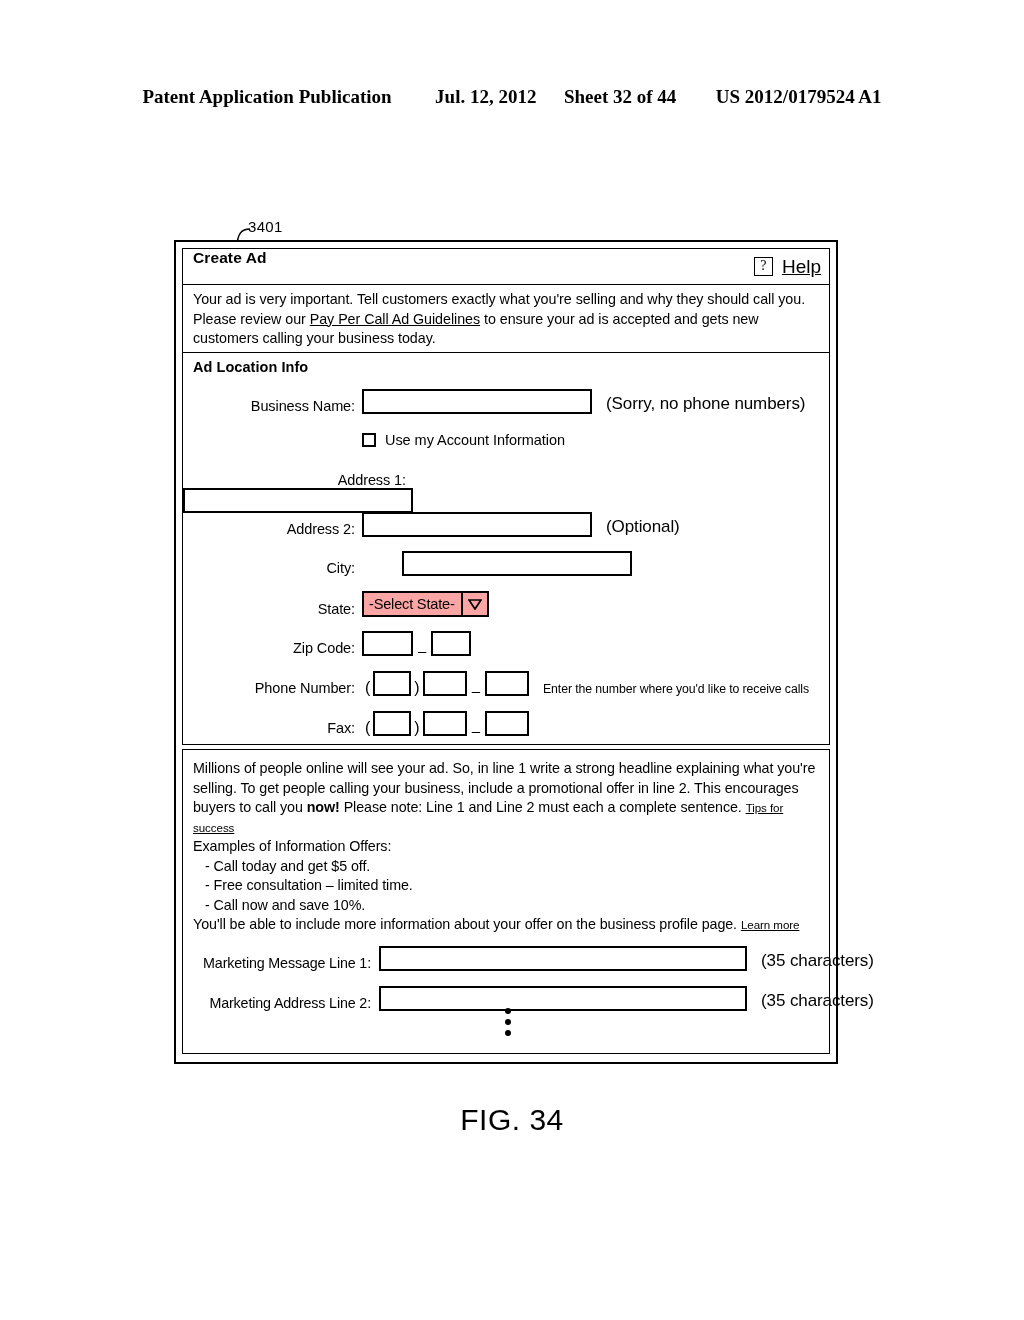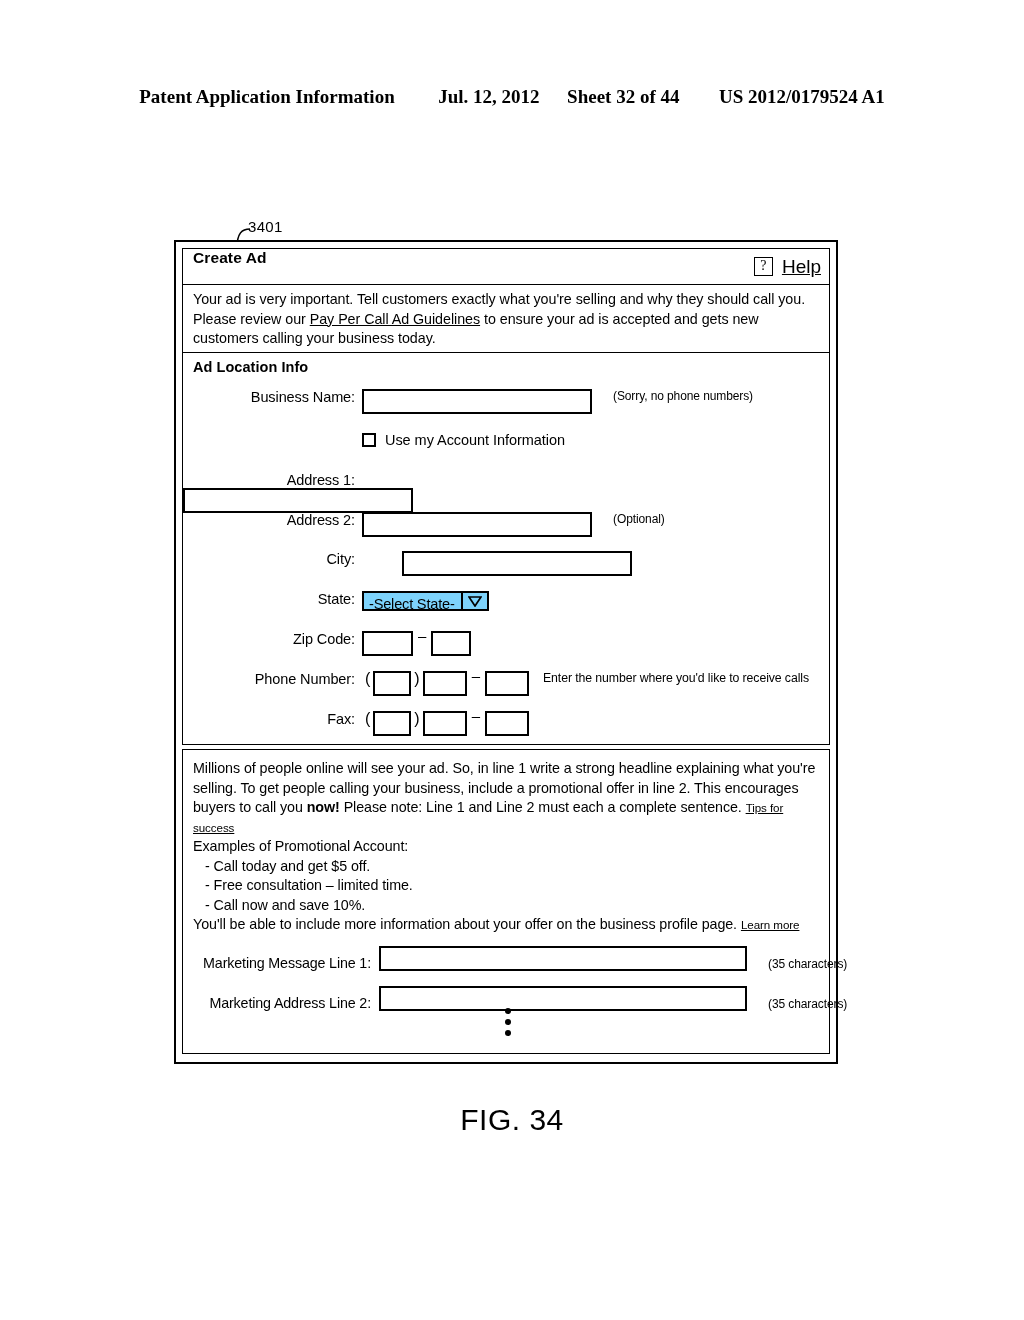--- a/index.html
+++ b/index.html
@@ -136,40 +136,40 @@
   .section-head {
     font-size: 14.5px;
     font-weight: bold;
     padding-left: 10px;
     letter-spacing: 0.05px;
   }
 
   .form-row {
     position: absolute;
     display: flex;
-    align-items: flex-start;
+    align-items: flex-end;
     left: 0;
   }
   .fld-label {
     width: 172px;
     text-align: right;
     font-size: 14.5px;
     padding-right: 7px;
     letter-spacing: -0.1px;
     white-space: nowrap;
   }
   .tbox {
     border: 2px solid #000;
     background: #fff;
     box-sizing: border-box;
     height: 25px;
   }
   .hint {
-    font-size: 12px;
-    margin-left: 21px;
+    font-size: 17px;
+    margin-left: 14px;
     white-space: nowrap;
     letter-spacing: -0.1px;
   }
   .hint-wide {
     font-size: 12.3px;
     margin-left: 14px;
     white-space: nowrap;
     letter-spacing: -0.1px;
   }
 
@@ -192,22 +192,22 @@
     margin-left: 9px;
     letter-spacing: -0.05px;
   }
 
   
   .select-box {
     display: flex;
     align-items: stretch;
     border: 2px solid #000;
     box-sizing: border-box;
-    height: 20px;
-    background: #7dd3fc;
+    height: 26px;
+    background: #fca5a5;
   }
   .select-value {
     font-size: 14.6px;
     line-height: 22px;
     padding: 0 6px 0 5px;
     white-space: nowrap;
     letter-spacing: -0.2px;
   }
   .select-arrow {
     width: 24px;
@@ -303,21 +303,21 @@
     width: 1024px;
     text-align: center;
     font-size: 30px;
     letter-spacing: 0.5px;
   }
 </style>
 </head>
 <body>
 
 <div class="pub-header">
-  <span>Patent Application Information</span>
+  <span>Patent Application Publication</span>
   <span class="ph-gap-a"></span>
   <span>Jul. 12, 2012</span>
   <span class="ph-gap-b"></span>
   <span>Sheet 32 of 44</span>
   <span class="ph-gap-c"></span>
   <span>US 2012/0179524 A1</span>
 </div>
 
 <div class="ref-callout">3401</div>
 <svg class="leader" viewBox="0 0 22 22">
@@ -407,21 +407,21 @@
       <div class="dash">–</div>
       <div class="tbox" style="width:44px;"></div>
     </div>
   </div>
 
   <div class="section-msg">
 
     <div class="msg-body">
       <p><span>Millions of people online will see your ad.  So, in line 1 write a strong headline explaining what you're selling.  To get people calling your business, include a promotional offer in line 2.  This encourages buyers to call you </span><b>now!</b><span>  Please note: Line 1 and Line 2 must each a complete sentence. </span><span class="small-link">Tips for success</span></p>
 
-      <p>Examples of Promotional Account:</p>
+      <p>Examples of Information Offers:</p>
 
       <ul class="bullets">
         <li>-  Call today and get $5 off.</li>
         <li>-  Free consultation – limited time.</li>
         <li>-  Call now and save 10%.</li>
       </ul>
 
       <p><span>You'll be able to include more information about your offer on the business profile page. </span><span class="small-link">Learn more</span></p>
     </div>
 

